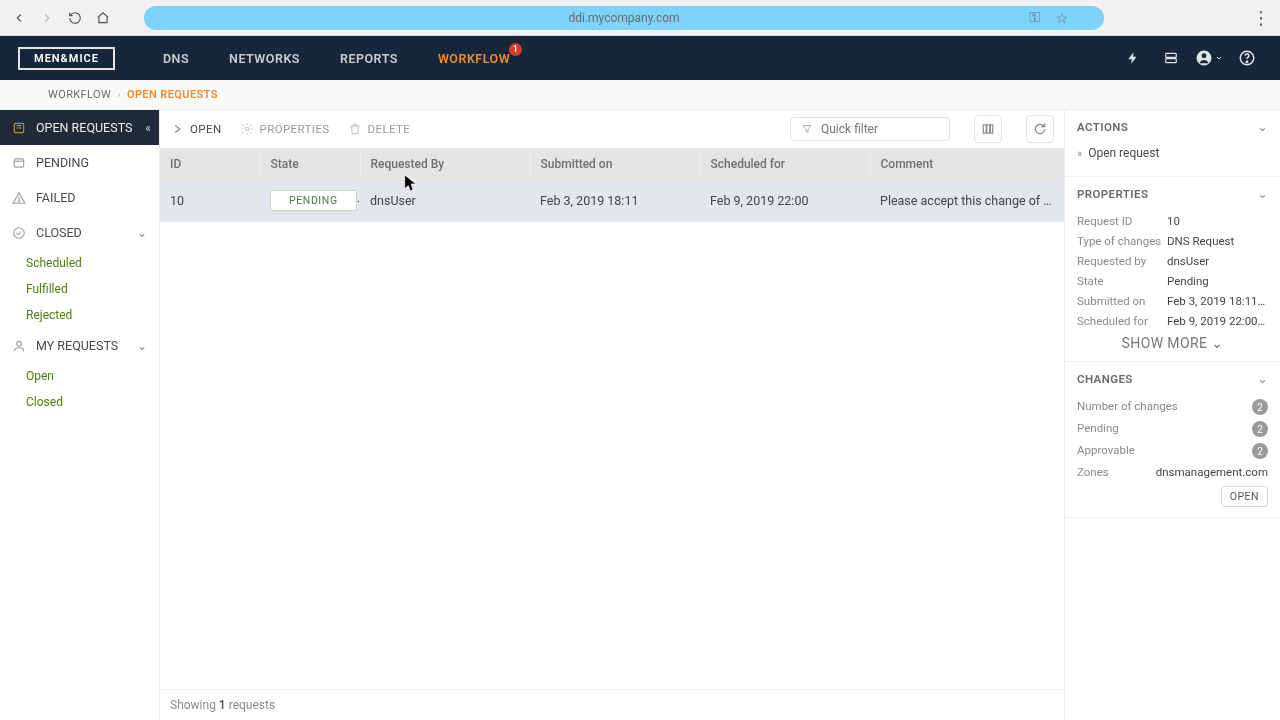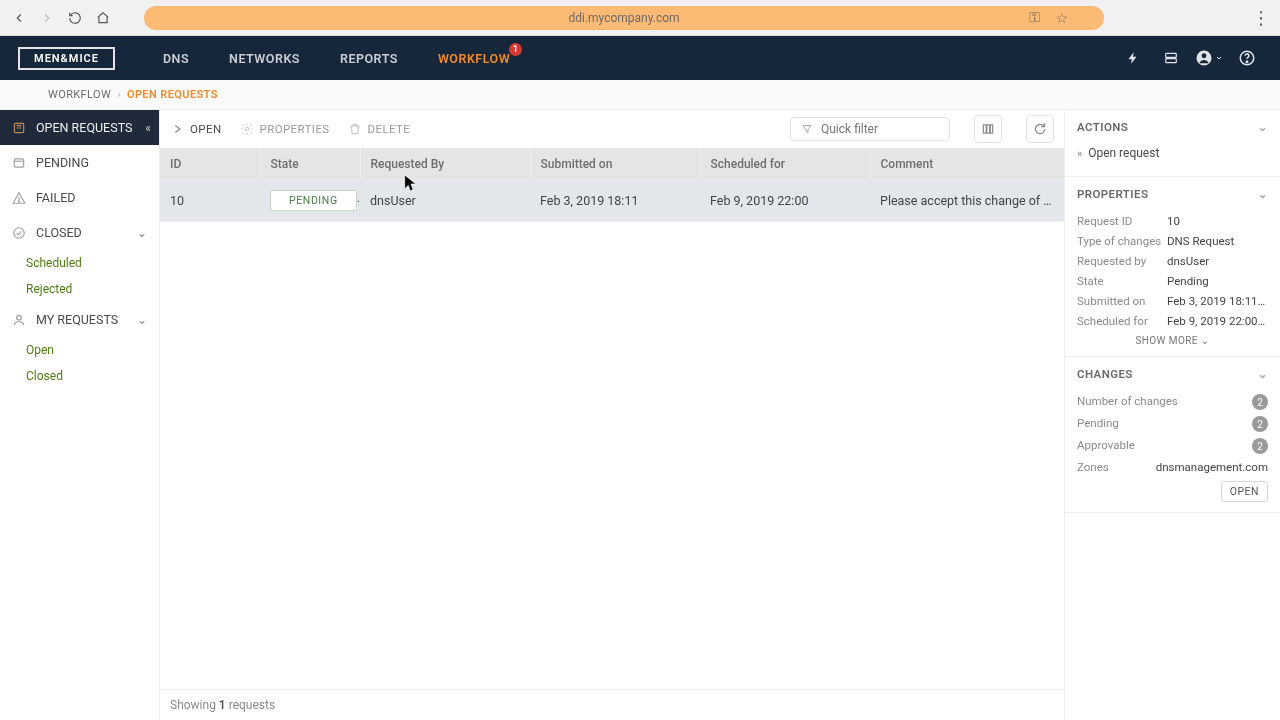--- a/index.html
+++ b/index.html
@@ -2,21 +2,21 @@
 <html><head>
 <meta charset="utf-8">
 <style>
   * { box-sizing: border-box; margin: 0; padding: 0; font-family: -apple-system, "Segoe UI", Roboto, Arial, sans-serif; }
   html, body { width: 1280px; height: 720px; overflow: hidden; background: #fff; }
 
   
   .browser-bar { height: 36px; background: #f1f1f1; display: flex; align-items: center; padding: 0 8px; gap: 6px; border-bottom: 1px solid #d9d9d9; }
   .browser-bar .nav-btn { width: 22px; height: 22px; display: flex; align-items: center; justify-content: center; color: #555; border-radius: 50%; }
   .browser-bar .nav-btn.dis { color: #bbb; }
-  .addr { flex: 1; margin: 0 140px 0 24px; height: 24px; background: #fdba74; border-radius: 12px; display: flex; align-items: center; justify-content: center; font-size: 12px; color: #6b6b6b; position: relative; }
+  .addr { flex: 1; margin: 0 140px 0 24px; height: 24px; background: #7dd3fc; border-radius: 12px; display: flex; align-items: center; justify-content: center; font-size: 12px; color: #6b6b6b; position: relative; }
   .addr .secure { position: absolute; right: 64px; color: #6b6b6b; font-size: 14px; }
   .addr .star { position: absolute; right: 36px; color: #6b6b6b; font-size: 14px; }
   .kebab { width: 22px; font-size: 18px; color: #555; text-align: center; }
 
   
   .topnav { height: 44px; background: #16263b; display: flex; align-items: center; padding: 0 18px; color: #e4e7ea; }
   .logo { border: 2px solid #e4e4e4; padding: 3px 14px; font-weight: 600; font-size: 11px; letter-spacing: 1px; color: #fff; margin-right: 48px; white-space: nowrap; }
   .topnav .tab { font-size: 12.5px; font-weight: 600; letter-spacing: .5px; color: #c9cdd1; margin-right: 40px; position: relative; }
   .topnav .tab.active { color: #f08a2a; }
   .badge-dot { position: absolute; top: -8px; right: -12px; background: #d83a2f; color: #fff; font-size: 9px; width: 13px; height: 13px; border-radius: 50%; display: flex; align-items: center; justify-content: center; }
@@ -67,21 +67,21 @@
   .rightpanel { width: 216px; border-left: 1px solid #eee; font-size: 12px; color: #4a4a4a; padding-bottom: 10px; }
   .rp-sec { border-bottom: 1px solid #eee; }
   .rp-head { display: flex; align-items: flex-end; justify-content: space-between; padding: 10px 12px; font-size: 11.5px; letter-spacing: .4px; color: #6a6a6a; font-weight: 600; }
   .rp-head .chev { color: #aaa; font-size: 12px; }
   .rp-body { padding: 0 12px 10px; }
   .action-link { display: flex; align-items: center; gap: 6px; color: #4a4a4a; padding: 2px 0 6px; }
   .action-link .chev-r { color: #888; font-size: 11px; }
   .prop-row { display: flex; padding: 3px 0; }
   .prop-row .k { width: 90px; color: #8a8a8a; font-size: 11.5px; }
   .prop-row .v { flex: 1; color: #444; font-size: 11.5px; white-space: nowrap; overflow: hidden; text-overflow: ellipsis; }
-  .showmore { text-align: center; font-size: 10px; letter-spacing: .4px; color: #777; padding-top: 4px; }
+  .showmore { text-align: center; font-size: 14px; letter-spacing: .4px; color: #777; padding-top: 4px; }
   .cnt-pill { background: #9a9a9a; color: #fff; border-radius: 9px; min-width: 16px; height: 16px; font-size: 10px; display: inline-flex; align-items: center; justify-content: center; padding: 0 4px; }
   .open-btn { display: inline-block; border: 1px solid #d6d6d6; font-size: 10.5px; letter-spacing: .5px; padding: 3px 8px; border-radius: 3px; color: #555; float: right; margin-top: 4px; }
 
   .cursor { position: absolute; width: 14px; height: 20px; pointer-events: none; }
 
   svg { display: block; }
 </style>
 </head>
 <body>
 
@@ -198,20 +198,21 @@
       <span class="ico">
         <svg width="14" height="14" viewBox="0 0 24 24" fill="none" stroke="#888" stroke-width="2">
             <circle cx="12" cy="12" r="9"></circle>
             <path d="M8 12l3 3 5-6"></path>
           </svg>
       </span>
       <span>CLOSED</span>
       <span class="chev">⌄</span>
     </div>
     <div class="sub-item">Scheduled</div>
+    <div class="sub-item">Fulfilled</div>
     <div class="sub-item">Rejected</div>
 
     <div class="side-item">
       <span class="ico">
         <svg width="14" height="14" viewBox="0 0 24 24" fill="none" stroke="#888" stroke-width="2">
             <circle cx="12" cy="8" r="4"></circle>
             <path d="M4 21c0-4 4-6 8-6s8 2 8 6"></path>
           </svg>
       </span>
       <span>MY REQUESTS</span>

